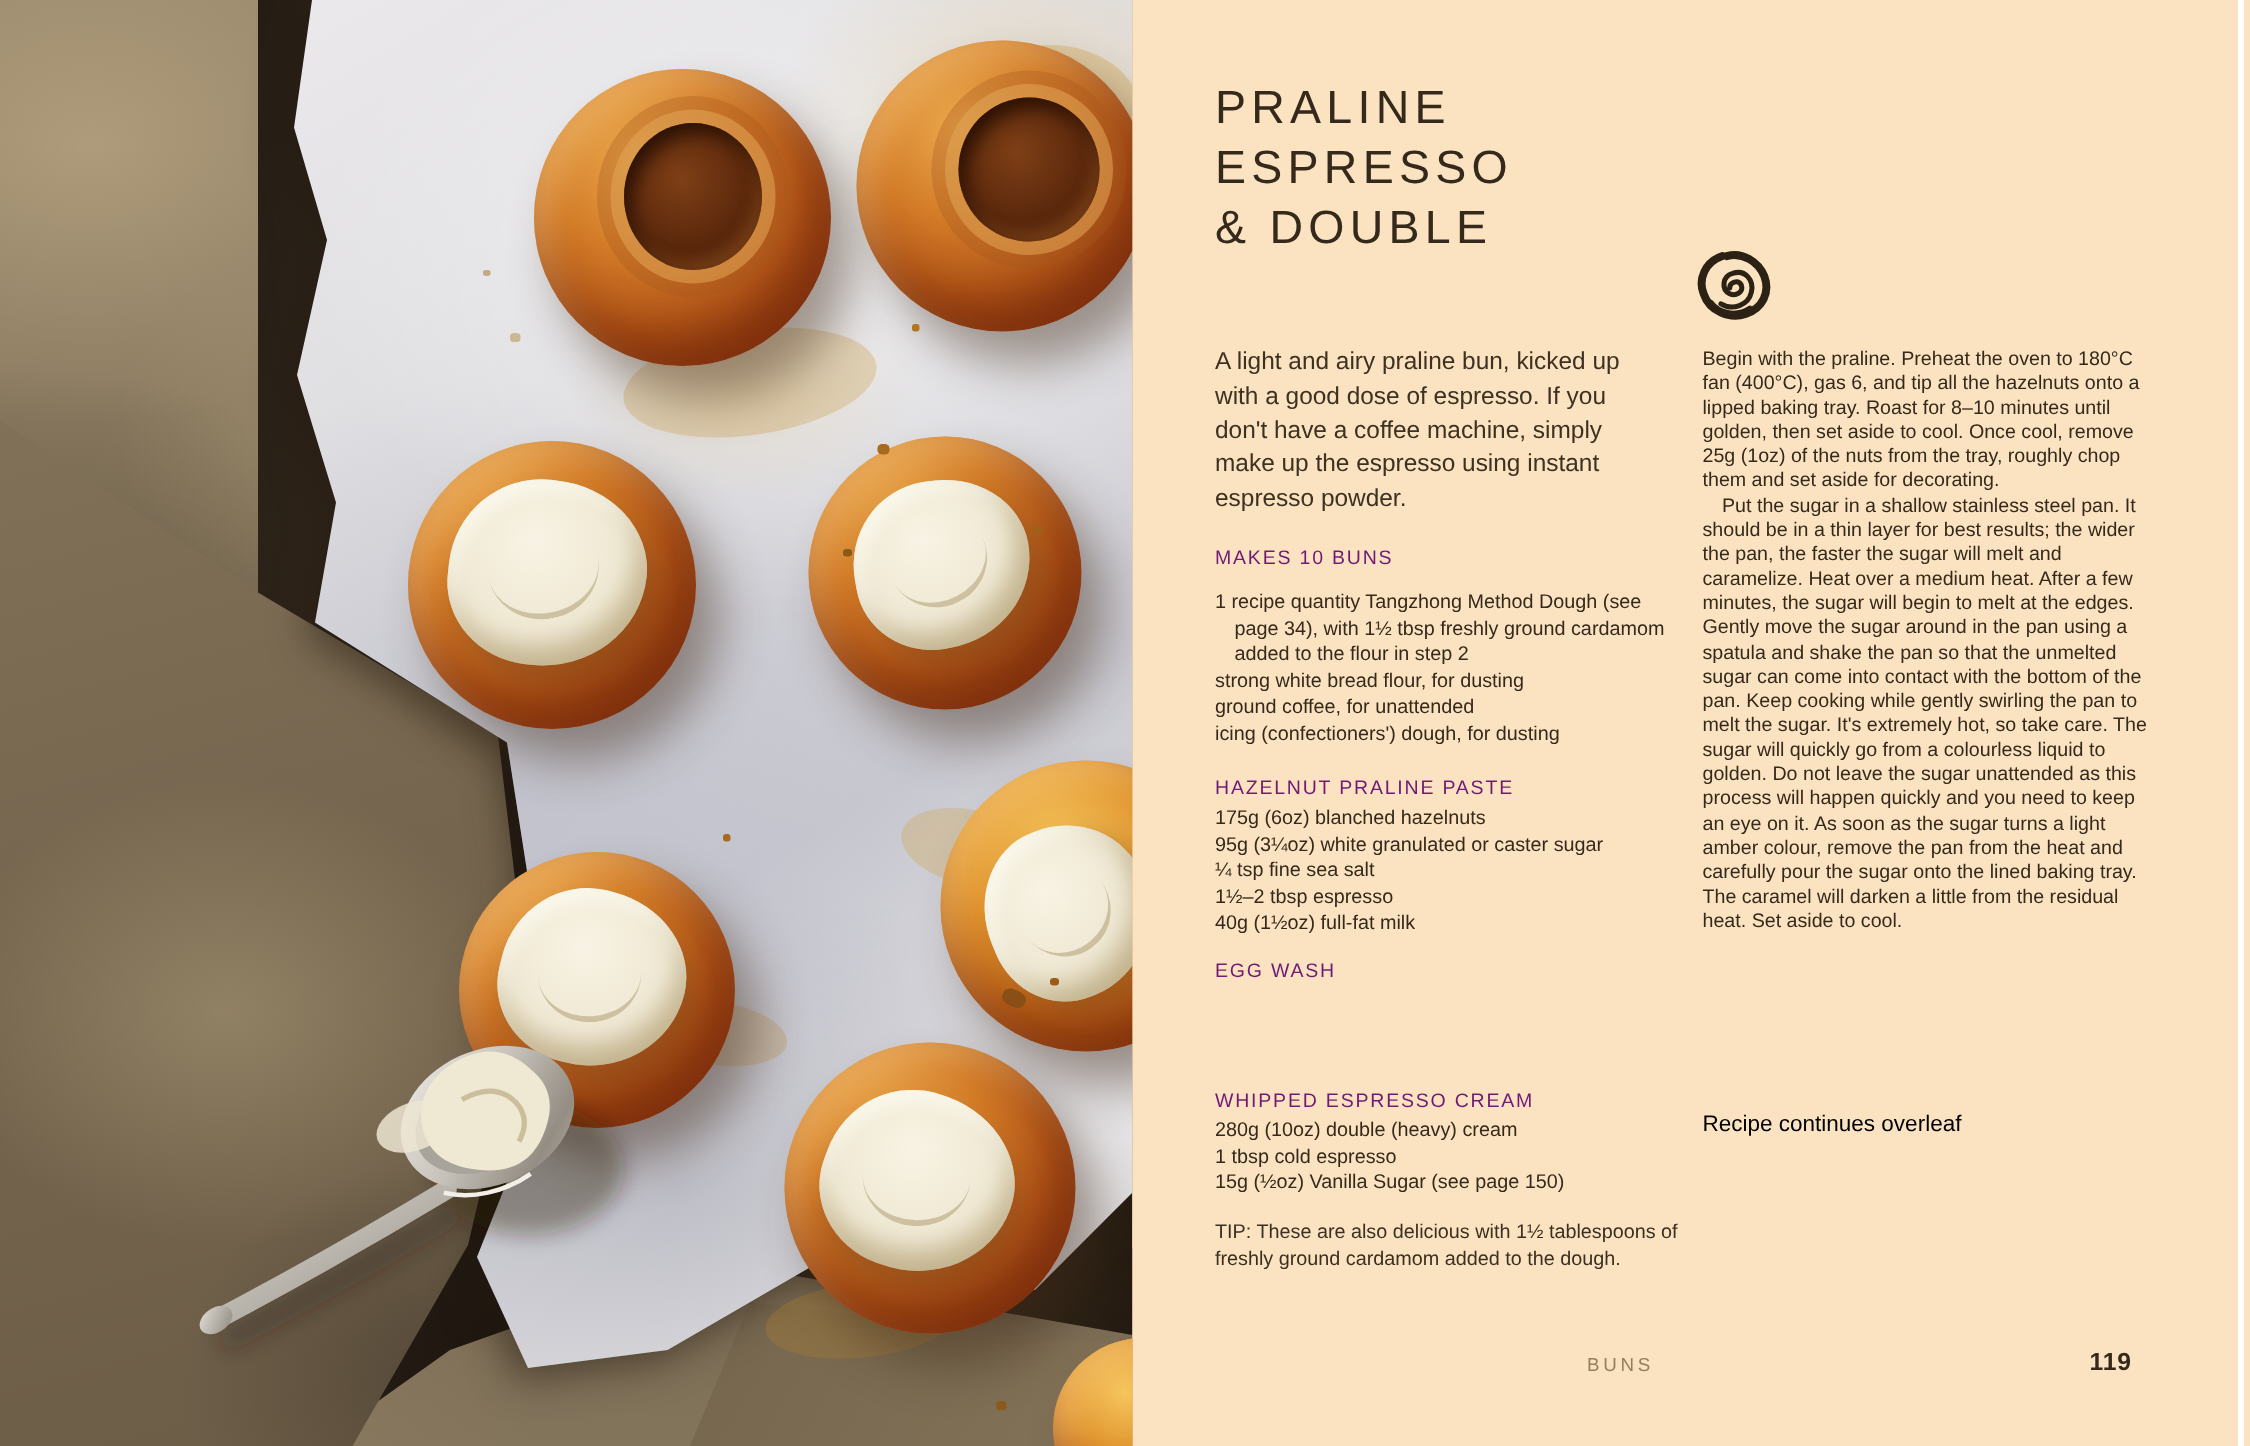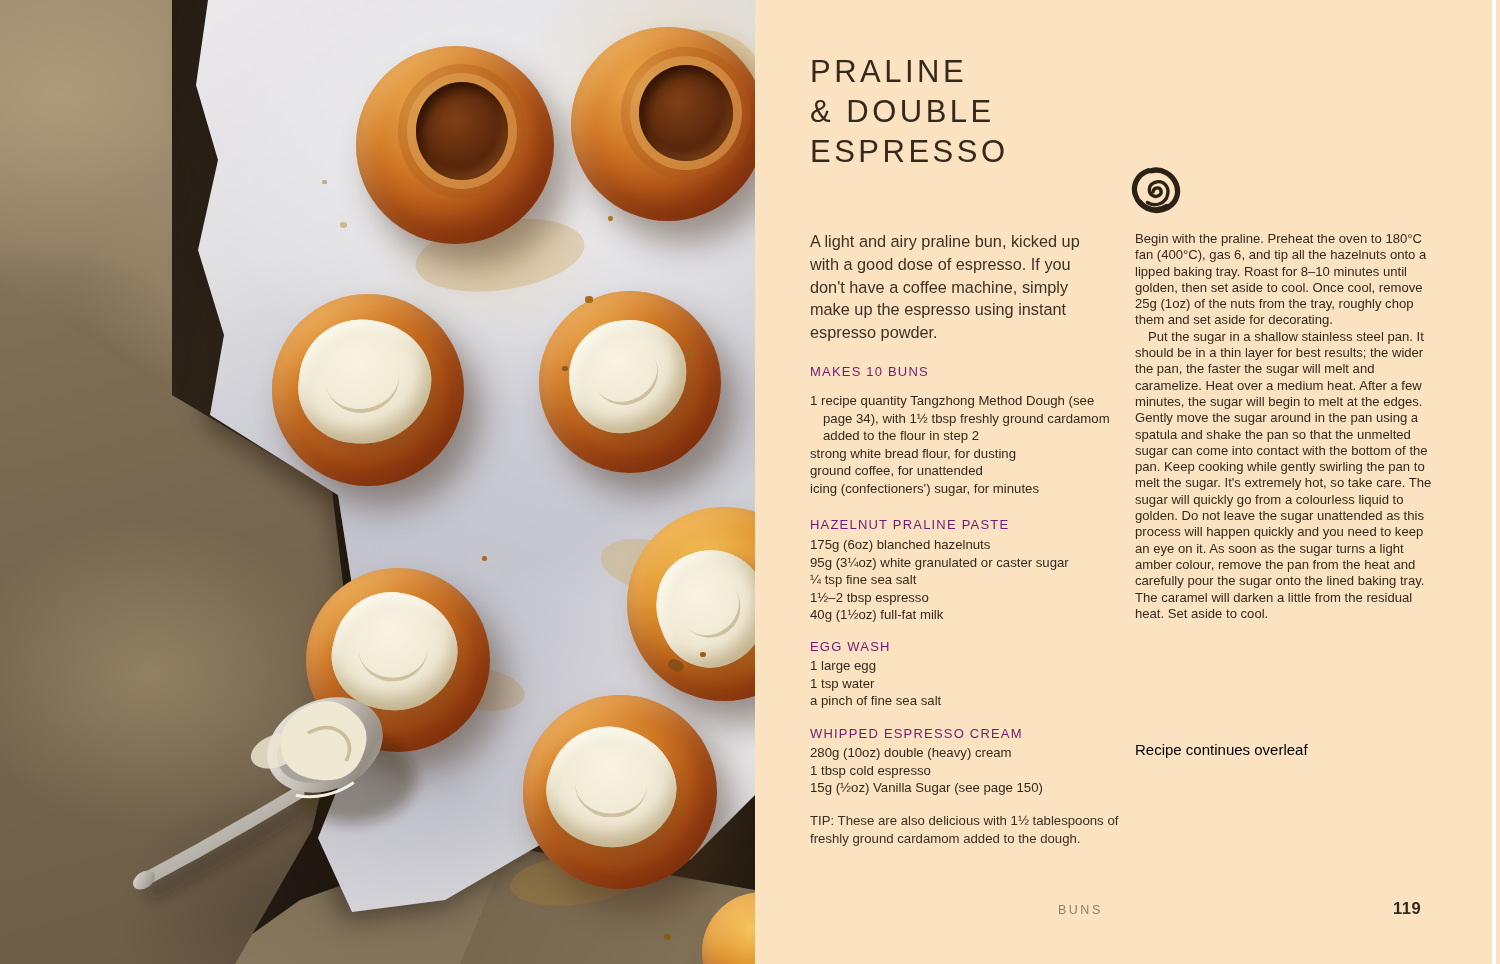--- a/index.html
+++ b/index.html
@@ -148,58 +148,53 @@
       <path d="M196 58 q32 -24 58 0 q20 16 8 44 q-11 26 -42 23 q-35 -3 -39 -32 q-2 -21 15 -35 z" fill="#efe8d3"></path>
       <path d="M208 78 q22 -12 36 2 q10 11 2 26" stroke="rgba(168,148,100,.5)" stroke-width="3.5" fill="none"></path>
       <path d="M178 124 a60 45 0 0 0 58 12" stroke="#f2efe9" stroke-width="3" fill="none" transform="rotate(-24 225 90)"></path>
     </svg>
   </div>
 
   <div class="page">
 
     <div class="title">
       <div>PRALINE</div>
+      <div>ESPRESSO</div>
       <div>&amp; DOUBLE</div>
-      <div>ESPRESSO</div>
     </div>
 
     <svg class="rose" viewBox="0 0 60 56">
       <g fill="none" stroke="#2b2114" stroke-linecap="round">
         <path d="M22 8 C10 12 5 24 9 34 C13 46 27 52 38 48 C50 44 55 33 51 22 C47 12 36 5 25 8" stroke-width="5.5"></path>
         <path d="M27 30 c0 -4 6 -6 8 -2 c2 5 -4 8 -8 6 c-6 -3 -5 -12 2 -14 c9 -3 15 5 13 13 c-2 9 -13 13 -21 8" stroke-width="3.5"></path>
         <path d="M14 40 c6 8 18 10 27 4" stroke-width="3.5"></path>
       </g>
     </svg>
 
     <div class="intro">A light and airy praline bun, kicked up with a good dose of espresso. If you don't have a coffee machine, simply make up the espresso using instant espresso powder.</div>
 
     <div class="yield hdr" style="position:absolute;left:55px;top:364px;">MAKES 10 BUNS</div>
 
     <div class="ing-block" style="top:392px;">
       <div class="ing">1 recipe quantity Tangzhong Method Dough (see page 34), with 1½ tbsp freshly ground cardamom added to the flour in step 2</div>
       <div class="ing">strong white bread flour, for dusting</div>
       <div class="ing">ground coffee, for unattended</div>
-      <div class="ing">icing (confectioners') sugar, for minutes</div>
+      <div class="ing">icing (confectioners') dough, for dusting</div>
     </div>
 
     <div class="sec-h hdr" style="top:517px;">HAZELNUT PRALINE PASTE</div>
     <div class="ing-block" style="top:536px;">
       <div class="ing">175g (6oz) blanched hazelnuts</div>
       <div class="ing">95g (3¼oz) white granulated or caster sugar</div>
       <div class="ing">¼ tsp fine sea salt</div>
       <div class="ing">1½–2 tbsp espresso</div>
       <div class="ing">40g (1½oz) full-fat milk</div>
     </div>
 
     <div class="sec-h hdr" style="top:639px;">EGG WASH</div>
-    <div class="ing-block" style="top:657px;">
-      <div class="ing">1 large egg</div>
-      <div class="ing">1 tsp water</div>
-      <div class="ing">a pinch of fine sea salt</div>
-    </div>
 
     <div class="sec-h hdr" style="top:726px;">WHIPPED ESPRESSO CREAM</div>
     <div class="ing-block" style="top:744px;">
       <div class="ing">280g (10oz) double (heavy) cream</div>
       <div class="ing">1 tbsp cold espresso</div>
       <div class="ing">15g (½oz) Vanilla Sugar (see page 150)</div>
     </div>
 
     <div class="tip">TIP: These are also delicious with 1½ tablespoons of freshly ground cardamom added to the dough.</div>
 

